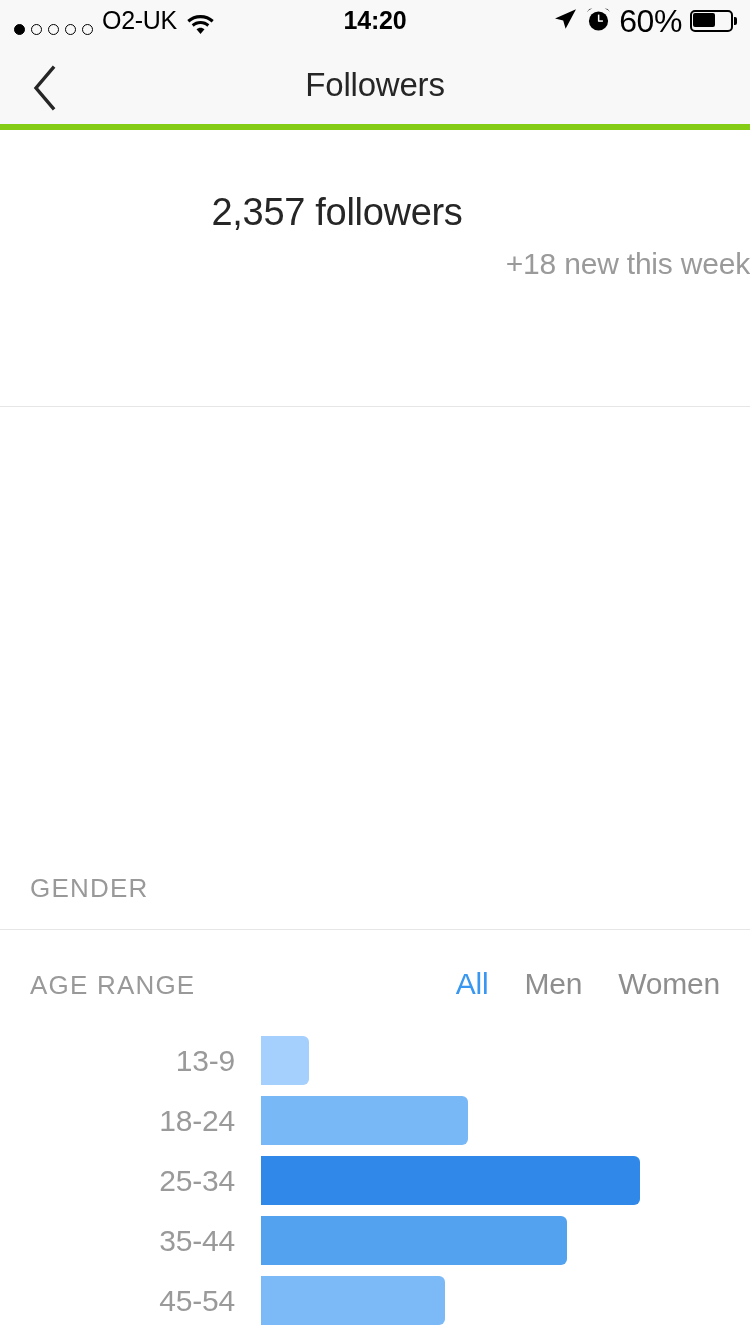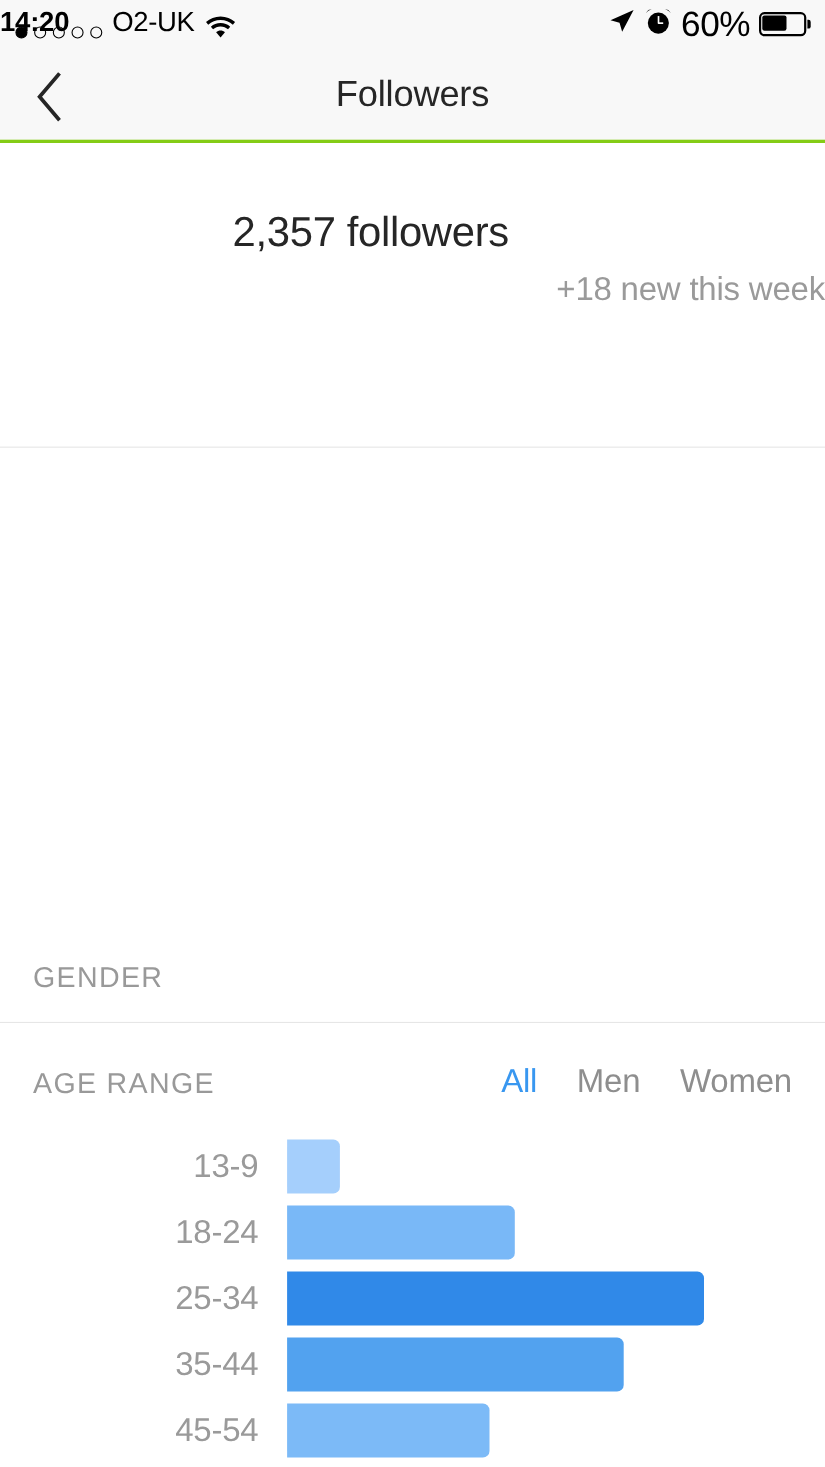--- a/index.html
+++ b/index.html
@@ -18,42 +18,42 @@
     background:#f8f8f8;
   }
   .sb-left { position:absolute; left:14px; top:5px; display:flex; align-items:flex-end; }
   .sb-dots { display:flex; align-items:center; gap:6px; margin-right:9px; }
   .dot { width:11px; height:11px; border-radius:50%; border:1.6px solid #000; }
   .dot.filled { background:#000; }
   .sb-carrier { font-size:25px; letter-spacing:-0.3px; color:#000; line-height:30px; }
   .wifi { margin-left:10px; position:relative; width:27px; height:21px; }
   .wifi svg { display:block; }
   .sb-center {
-    position:absolute; left:0; top:5px; width:750px; 
+    position:absolute; left:0; top:5px; width:750px; text-align:center;
     font-size:25px; font-weight:bold; color:#000; line-height:30px; letter-spacing:-0.2px;
   }
   .sb-right { position:absolute; right:13px; top:6px; display:flex; align-items:center; gap:8px; }
   .sb-pct { font-size:32px; color:#000; line-height:28px; letter-spacing:-0.4px; }
   .battery { position:relative; width:47px; height:22px; }
   .battery .shell {
     position:absolute; left:0; top:0; width:43px; height:22px;
     border:2px solid #000; border-radius:5px;
   }
   .battery .fill {
     position:absolute; left:3px; top:3px; height:14px; background:#000; border-radius:2px;
   }
   .battery .cap {
     position:absolute; right:0; top:7px; width:3px; height:8px;
     background:#000; border-radius:0 2px 2px 0;
   }
 
   
   .navbar {
     position:absolute; left:0; top:40px; width:750px; height:90px;
-    background:#f8f8f8; border-bottom:3px solid #84cc16;
+    background:#f8f8f8; border-bottom:6px solid #84cc16;
   }
   .nav-title {
     position:absolute; left:0; top:0; width:750px; height:90px;
     display:flex; align-items:center; justify-content:center;
     font-size:33px; color:#262626; letter-spacing:-0.2px;
   }
   .back-btn {
     position:absolute; left:14px; top:20px; width:62px; height:56px;
     display:flex; align-items:center; justify-content:center; cursor:pointer;
   }

